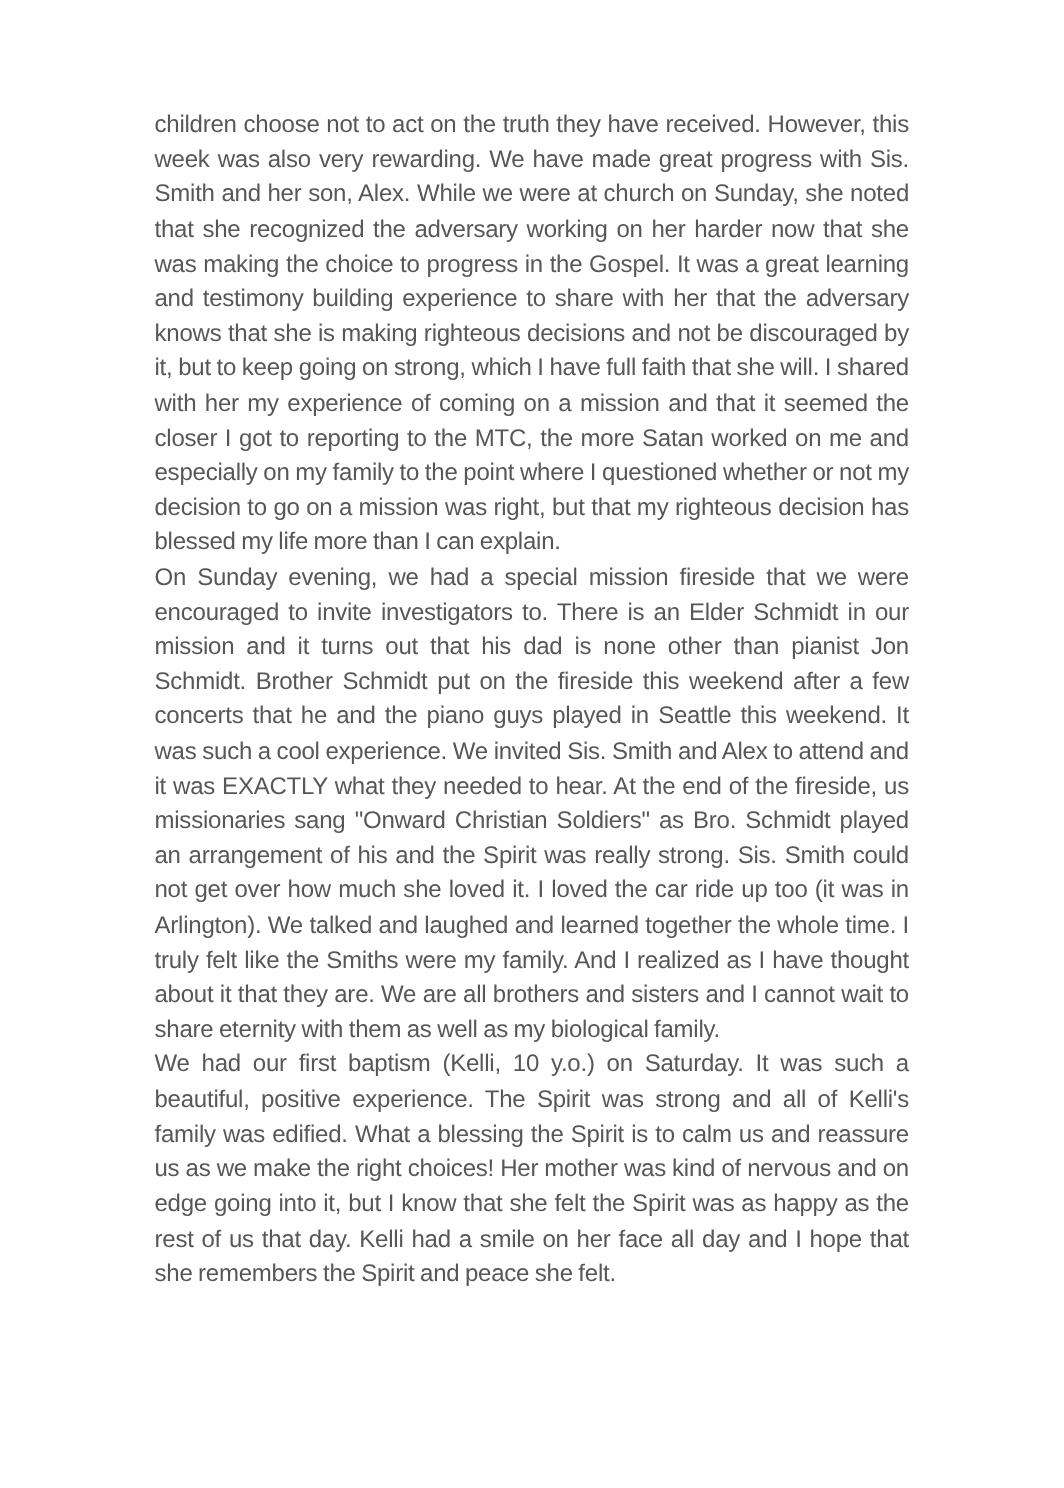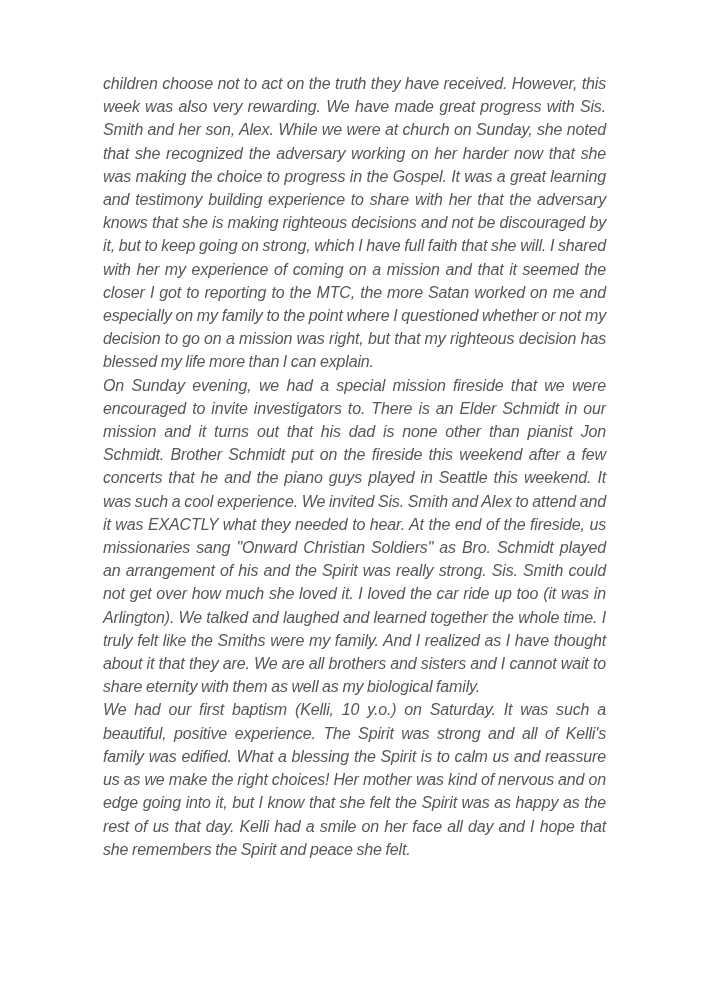--- a/index.html
+++ b/index.html
@@ -11,21 +11,20 @@
   html, body {
     background: var(--page_background);
   }
   .page {
     position: relative;
     width: 709px;
     height: 935px;
     background: var(--page_background);
     overflow: hidden;
     margin: 0 auto;
-    font-style: italic;
   }
   .text-block {
     position: absolute;
     left: 103px;
     top: 72px;
     width: 503px;
   }
   .text-block p {
     font-family: "Liberation Sans", "DejaVu Sans", sans-serif;
     font-size: 16px;

